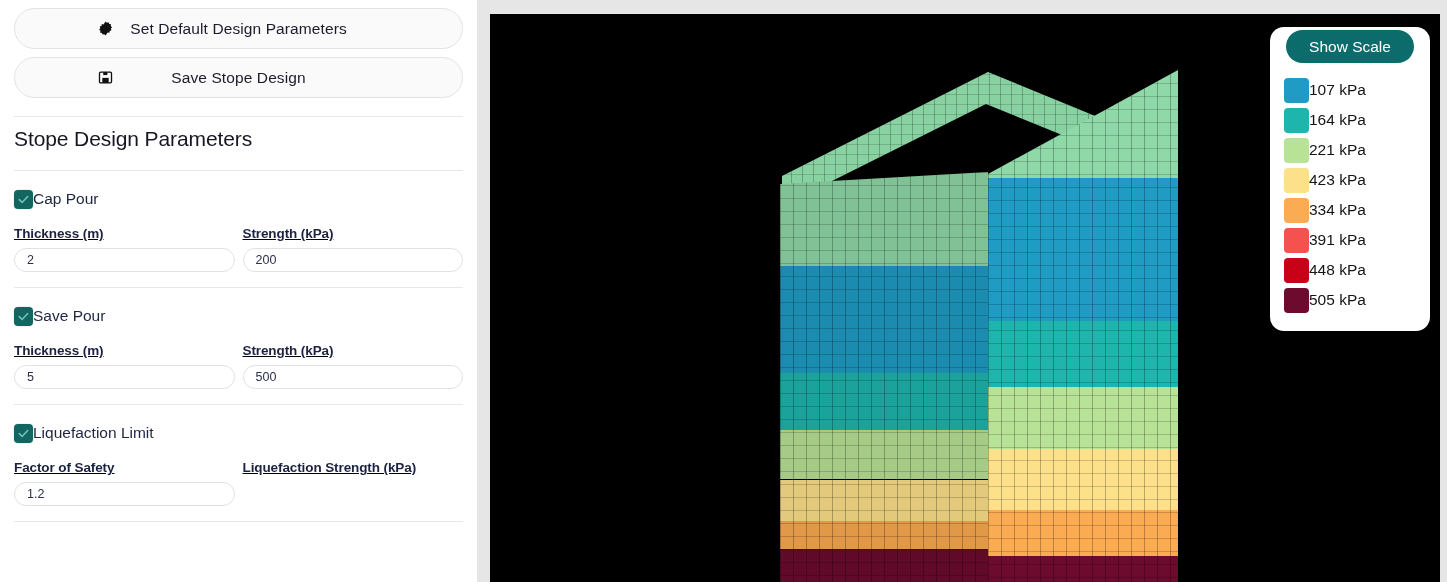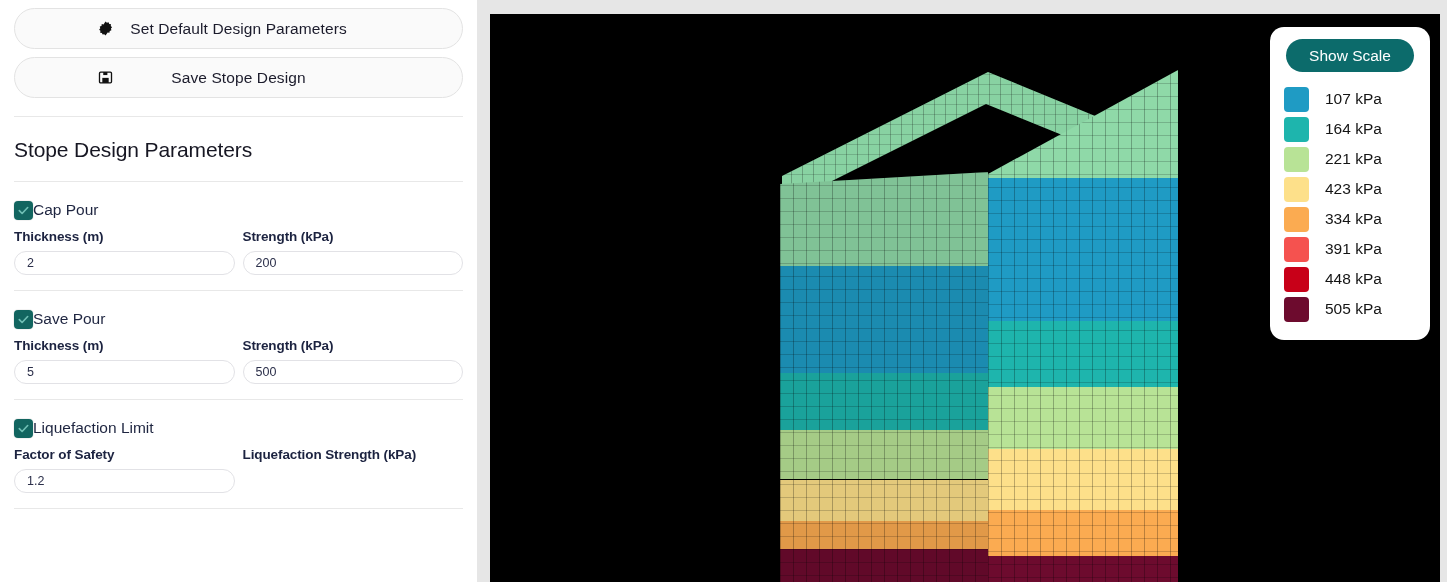--- a/index.html
+++ b/index.html
@@ -62,21 +62,21 @@
     height: 1px;
     background: #e8e8e8;
     margin: 18px 0 0 0;
     width: 449px;
   }
 
   .section-title {
     font-size: 21px;
     font-weight: 400;
     color: #171723;
-    margin: 21px 0 0 0;
+    margin: 10px 0 0 0;
     letter-spacing: -0.1px;
   }
 
   .group { margin-top: 0; }
 
   .group-head {
     display: flex;
     align-items: center;
     height: 22px;
   }
@@ -96,21 +96,22 @@
   .cbx svg { display: block; }
 
   .group-label {
     font-size: 15.5px;
     color: #1e2540;
   }
 
   .field-row {
     display: flex;
     gap: 8px;
-    margin-top: 8px;
+    margin-top: 16px;
+    text-decoration: underline;
   }
   .field {
     width: 227px;
   }
   .field-label {
     font-size: 13.5px;
     font-weight: bold;
     color: #1c2340;
     display: block;
     margin-bottom: 7px;
@@ -202,42 +203,42 @@
   .shade-t { position: absolute; inset: 0; background: rgba(255,255,255,0.07); pointer-events: none; }
 
   
   .legend {
     position: absolute;
     left: 1270px;
     top: 27px;
     width: 160px;
     background: #ffffff;
     border-radius: 14px;
-    padding: 12px 0 16px 0;
+    padding: 3px 0 16px 0;
     box-shadow: 0 2px 10px rgba(0,0,0,0.18);
     z-index: 20;
   }
   .show-scale-btn {
     display: block;
     margin: 0 auto;
     width: 128px;
     height: 33px;
     background: #0c6b6b;
     color: #ffffff;
     border: none;
     border-radius: 17px;
     font-size: 15.5px;
     font-family: "Liberation Sans", sans-serif;
     cursor: pointer;
   }
   .legend-list { margin-top: 12px; padding-left: 14px; }
   .legend-item {
     display: flex;
     align-items: center;
-    gap: 16px;
+    gap: 0;
     height: 30px;
   }
   .swatch {
     width: 25px;
     height: 25px;
     border-radius: 4px;
     flex: none;
   }
   .legend-text {
     font-size: 15.5px;

